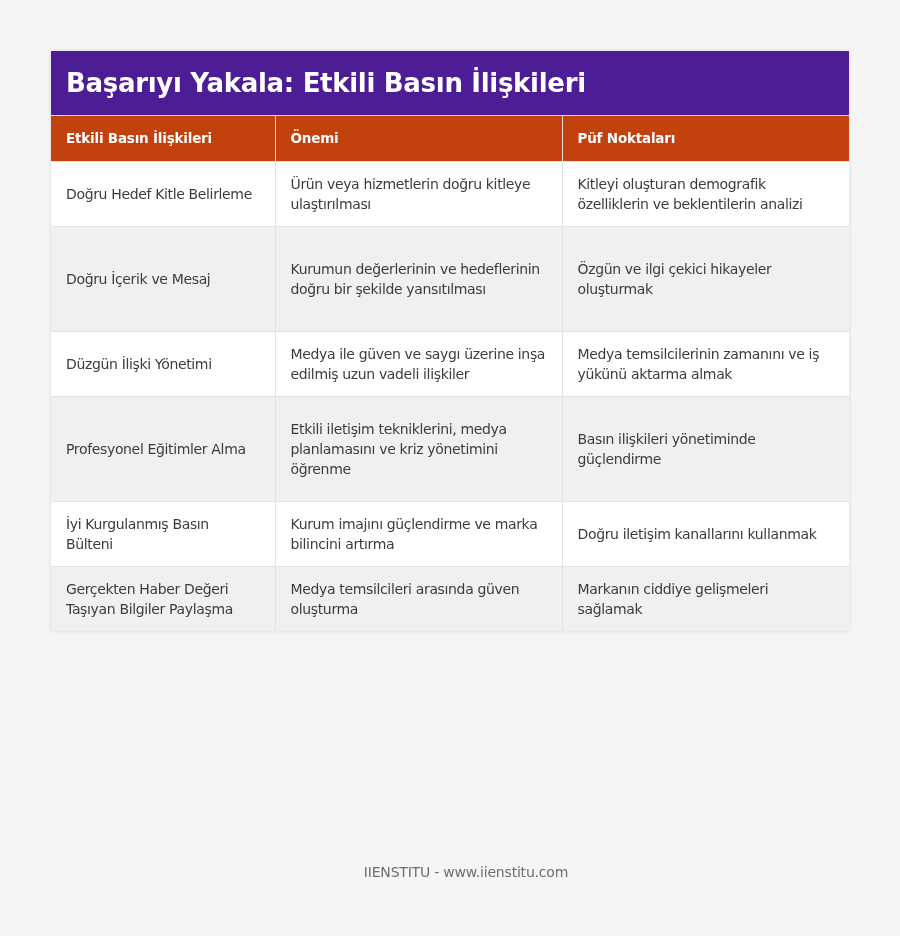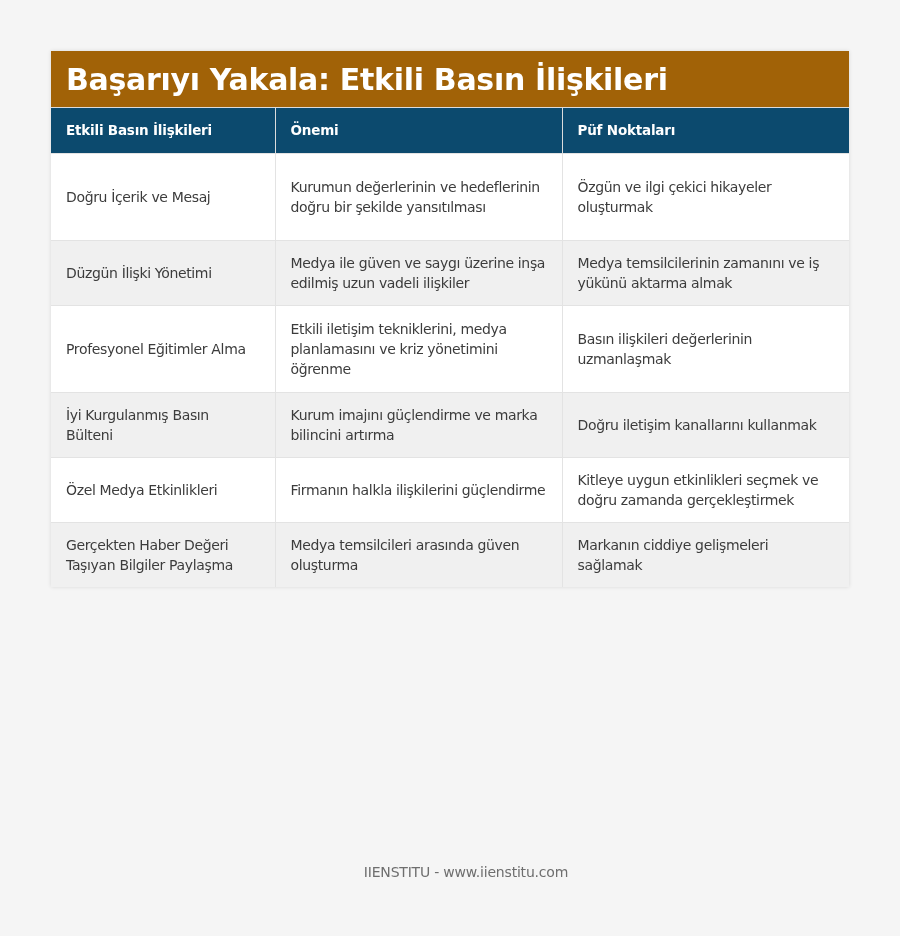--- a/index.html
+++ b/index.html
@@ -9,40 +9,40 @@
       font-family: "DejaVu Sans", "Liberation Sans", sans-serif;
     }
     .card {
       position: absolute;
       left: 51px; top: 51px;
       width: 798px;
       background: #ffffff;
       box-shadow: 0 0 4px rgba(0,0,0,0.12);
     }
     .title-bar {
-      height: 57px;
-      background: #a16207;
+      height: 65px;
+      background: #4c1d95;
       color: #ffffff;
       font-weight: bold;
-      font-size: 30px;
+      font-size: 26px;
       padding-left: 15px;
       display: flex; align-items: center;
       border-bottom: 1px solid #dcdcdc;
       letter-spacing: -0.3px;
     }
     table {
       width: 798px;
       border-collapse: collapse;
       table-layout: fixed;
     }
     col.c1 { width: 224px; }
     col.c2 { width: 287px; }
     col.c3 { width: 287px; }
     thead th {
-      background: #0c4a6e;
+      background: #c2410c;
       color: #ffffff;
       font-weight: bold;
       font-size: 13.5px;
       text-align: left;
       height: 45px;
       padding: 0 15px;
       border-left: 1px solid #dcdcdc;
       letter-spacing: -0.2px;
     }
     thead th:first-child { border-left: none; }
@@ -51,21 +51,21 @@
       font-size: 14px;
       line-height: 20px;
       padding: 12px 15px;
       vertical-align: middle;
       border-left: 1px solid #e3e3e3;
       border-top: 1px solid #e3e3e3;
       letter-spacing: -0.35px;
     }
     tbody td:first-child { border-left: none; }
     tbody tr { height: 65px; }
-    tbody tr.tall { height: 87px; }
+    tbody tr.tall { height: 105px; }
     tbody tr:nth-child(even) td { background: #f0f0f0; }
     tbody tr:nth-child(odd) td { background: #ffffff; }
     .footer {
       position: absolute;
       left: 16px; top: 864px;
       width: 900px;
       text-align: center;
       font-size: 14px;
       color: #6e6e6e;
       letter-spacing: -0.2px;
@@ -83,44 +83,44 @@
         <col class="c3">
       </colgroup>
     <thead>
       <tr>
         <th>Etkili Basın İlişkileri</th>
         <th>Önemi</th>
         <th>Püf Noktaları</th>
       </tr>
     </thead>
     <tbody>
+      <tr>
+        <td>Doğru Hedef Kitle Belirleme</td>
+        <td>Ürün veya hizmetlerin doğru kitleye ulaştırılması</td>
+        <td>Kitleyi oluşturan demografik özelliklerin ve beklentilerin analizi</td>
+      </tr>
       <tr class="tall">
         <td>Doğru İçerik ve Mesaj</td>
         <td>Kurumun değerlerinin ve hedeflerinin doğru bir şekilde yansıtılması</td>
         <td>Özgün ve ilgi çekici hikayeler oluşturmak</td>
       </tr>
       <tr>
         <td>Düzgün İlişki Yönetimi</td>
         <td>Medya ile güven ve saygı üzerine inşa edilmiş uzun vadeli ilişkiler</td>
         <td>Medya temsilcilerinin zamanını ve iş yükünü aktarma almak</td>
       </tr>
       <tr class="tall">
         <td>Profesyonel Eğitimler Alma</td>
         <td>Etkili iletişim tekniklerini, medya planlamasını ve kriz yönetimini öğrenme</td>
-        <td>Basın ilişkileri değerlerinin uzmanlaşmak</td>
+        <td>Basın ilişkileri yönetiminde güçlendirme</td>
       </tr>
       <tr>
         <td>İyi Kurgulanmış Basın Bülteni</td>
         <td>Kurum imajını güçlendirme ve marka bilincini artırma</td>
         <td>Doğru iletişim kanallarını kullanmak</td>
-      </tr>
-      <tr>
-        <td>Özel Medya Etkinlikleri</td>
-        <td>Firmanın halkla ilişkilerini güçlendirme</td>
-        <td>Kitleye uygun etkinlikleri seçmek ve doğru zamanda gerçekleştirmek</td>
       </tr>
       <tr>
         <td>Gerçekten Haber Değeri Taşıyan Bilgiler Paylaşma</td>
         <td>Medya temsilcileri arasında güven oluşturma</td>
         <td>Markanın ciddiye gelişmeleri sağlamak</td>
       </tr>
     </tbody>
   </table>
 </div>
 

